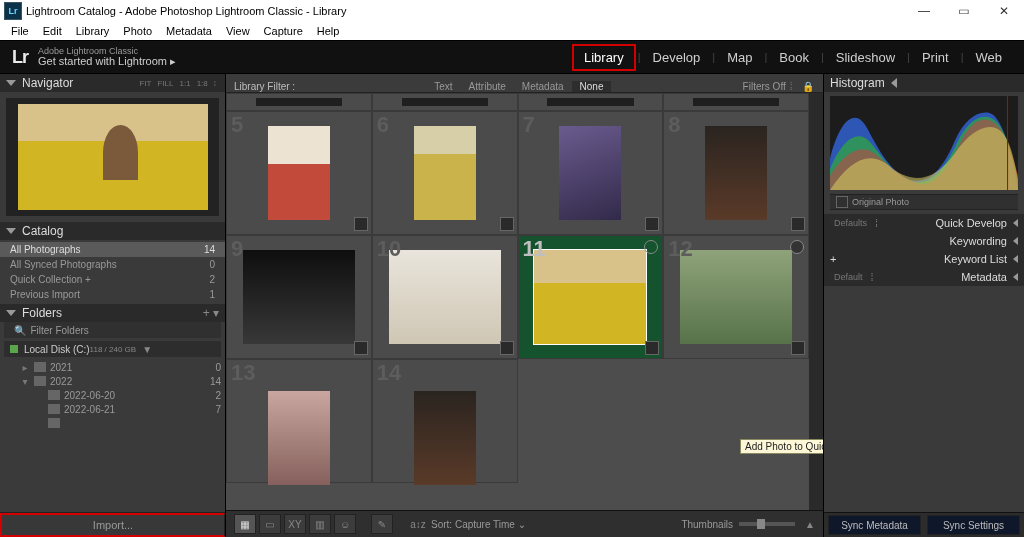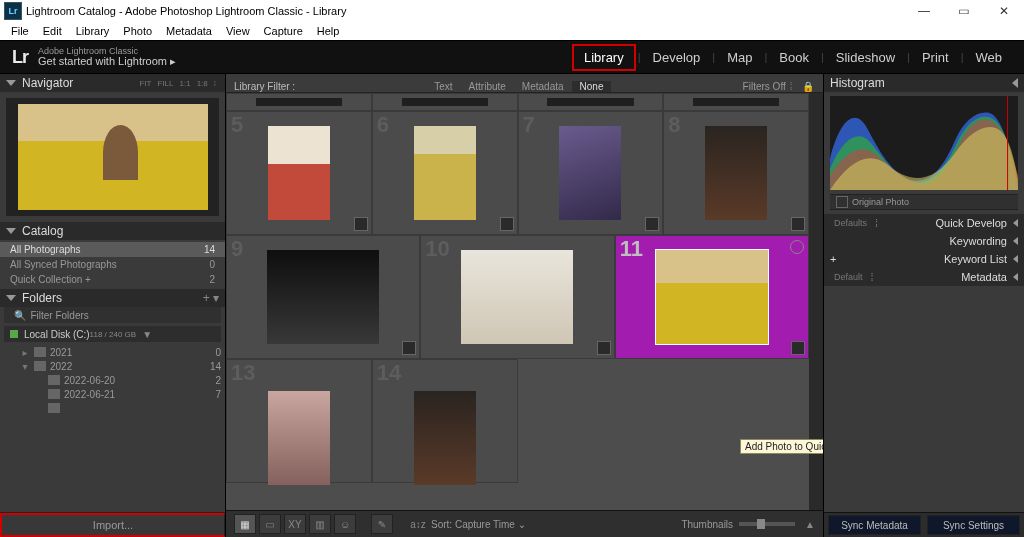--- a/index.html
+++ b/index.html
@@ -39,21 +39,21 @@
   .modules .sep{color:#444;padding:0 2px}
   .redbox{border:2px solid var(--red)}
   
   .body{display:flex;flex:1;min-height:0}
   .left,.right{background:#3a3a3a;display:flex;flex-direction:column}
   .left{width:225px;border-right:1px solid var(--border)}
   .right{width:200px;border-left:1px solid var(--border)}
   .center{flex:1;display:flex;flex-direction:column;min-width:0;background:#4d4d4d}
   
   .phead{display:flex;align-items:center;height:18px;background:var(--bg1);color:var(--text3);font-size:12px;padding:0 6px}
-  .phead.right-align{justify-content:space-between}
+  .phead.right-align{justify-content:flex-start}
   .phead .disc{width:0;height:0;border-left:5px solid transparent;border-right:5px solid transparent;border-top:6px solid var(--text1);margin-right:6px}
   .phead .discL{width:0;height:0;border-top:5px solid transparent;border-bottom:5px solid transparent;border-right:6px solid var(--text1);margin-left:6px}
   .phead .spacer{flex:1}
   .phead .mini{font-size:8px;color:var(--text2);padding:0 3px}
   .navimg{height:118px;background:#222;margin:6px;display:flex;align-items:center;justify-content:center;overflow:hidden}
   .navimg .ph{width:190px;height:106px;background:linear-gradient(#d9c28a 0 35%,#d2b522 35% 100%);position:relative}
   .navimg .ph::after{content:"";position:absolute;left:45%;top:20%;width:35px;height:55px;background:#7a5a3a;border-radius:50% 50% 0 0}
   .catlist{padding:2px 0}
   .row{display:flex;align-items:center;height:15px;padding:0 10px;color:var(--text1);font-size:10px}
   .row.sel{background:var(--sel);color:var(--text3)}
@@ -78,21 +78,21 @@
   .cfilter .chip{padding:0 8px;color:var(--text1)}
   .cfilter .chip.act{background:#2d2d2d;color:#ddd}
   .cfilter .lock{margin-left:6px;color:#888}
   
   .gridwrap{flex:1;overflow:hidden;position:relative;background:#4d4d4d}
   .grid{display:flex;flex-direction:column}
   .grow{display:flex;height:124px}
   .grow.fragment{height:18px}
   .cell{flex:1;min-width:0;background:#4b4b4b;border:1px solid #3a3a3a;position:relative;display:flex;align-items:center;justify-content:center}
   .cell .num{position:absolute;left:4px;top:0;font-size:22px;font-weight:700;color:#5d5d5d}
-  .cell.sel{background:#a21caf}
+  .cell.sel{background:#14532d}
   .cell.sel .num{color:#bfbfbf}
   .cell .badge{position:absolute;right:3px;bottom:3px;width:12px;height:12px;background:#2a2a2a;border:1px solid #666}
   .thumb{height:94px}
   .thumb.portrait{width:62px}
   .thumb.land{width:112px}
   .thumb.t-sun{background:linear-gradient(#d9c28a 0 35%,#d2b522 35% 100%)}
   .thumb.t-red{background:linear-gradient(#ede3d3 0 40%,#c24a3b 40% 100%)}
   .thumb.t-yel{background:linear-gradient(#d7cfa8 0 30%,#c9b34a 30% 100%)}
   .thumb.t-pur{background:linear-gradient(160deg,#6a5b8e,#322a4a)}
   .thumb.t-wht{background:linear-gradient(#e9e5dc,#cfc6b4)}
@@ -206,20 +206,25 @@
         <div class="row">
             <span>All Synced Photographs</span>
             <span class="spacer"></span>
             <span>0</span>
           </div>
         <div class="row">
             <span>Quick Collection  +</span>
             <span class="spacer"></span>
             <span>2</span>
           </div>
+        <div class="row">
+            <span>Previous Import</span>
+            <span class="spacer"></span>
+            <span>1</span>
+          </div>
       </div>
 
       <div class="phead">
         <span class="disc"></span>
         <span>Folders</span>
         <span class="spacer"></span>
         <span style="color:#888">+ ▾</span>
       </div>
       <div class="filterrow">
         <span class="icon">🔍</span>
@@ -337,20 +342,26 @@
               <div class="cell">
                   <span class="num">10</span>
                   <div class="thumb land t-wht"></div>
                   <span class="badge"></span>
                 </div>
               <div class="cell sel">
                   <span class="num">11</span>
                   <div class="thumb land t-sun" style="outline:1px solid #fff"></div>
                   <span class="badge"></span>
                   <span style="position:absolute;right:4px;top:4px;width:12px;height:12px;border:1px solid #888;border-radius:50%"></span>
+                </div>
+              <div class="cell">
+                  <span class="num">12</span>
+                  <div class="thumb land t-grn"></div>
+                  <span class="badge"></span>
+                  <span style="position:absolute;right:4px;top:4px;width:12px;height:12px;border:1px solid #888;border-radius:50%;background:#333"></span>
                 </div>
             </div>
             <div class="grow">
               <div class="cell">
                   <span class="num">13</span>
                   <div class="thumb portrait t-pnk" style="margin-top:34px"></div>
                 </div>
               <div class="cell">
                   <span class="num">14</span>
                   <div class="thumb portrait t-drk" style="margin-top:34px"></div>

